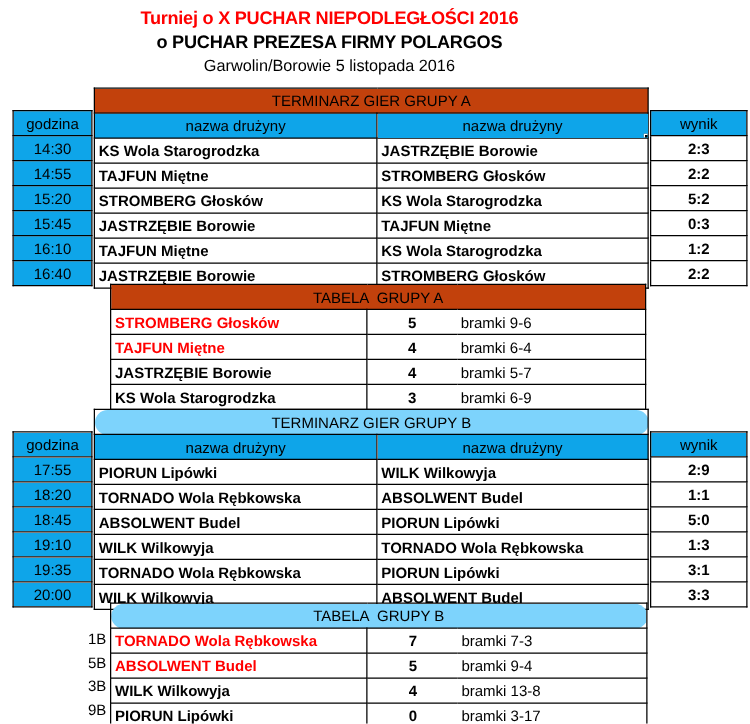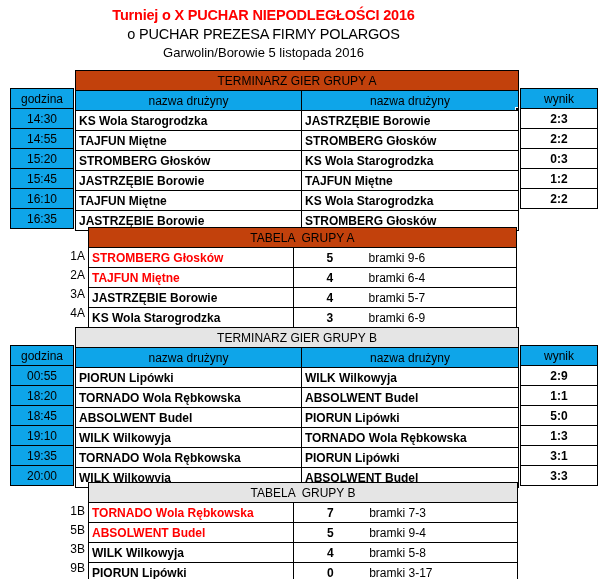--- a/index.html
+++ b/index.html
@@ -2,29 +2,29 @@
 <html><head>
 <meta charset="utf-8">
 <style>
   html,body {margin:0; padding:0; background:#fff;}
   .page {position:relative; width:600px; height:579px; background:#ffffff;
          font-family:"Liberation Sans", sans-serif; color:#000; overflow:hidden;}
   .abs {position:absolute;}
 
   .title-block {left:0; top:6px; width:527px; text-align:center;}
   .t1 {color:#FF0000; font-weight:bold; font-size:14.5px; line-height:19px; letter-spacing:-0.2px;}
-  .t2 {color:#000000; font-weight:normal; font-size:14.5px; line-height:19px; letter-spacing:-0.2px;}
+  .t2 {color:#000000; font-weight:bold; font-size:14.5px; line-height:19px; letter-spacing:-0.2px;}
   .t3 {color:#000000; font-size:13px; line-height:18px;}
 
   table.grid {border-collapse:collapse; table-layout:fixed;}
   table.grid td {border:1px solid #000; height:19px; padding:0 3px;
                  font-size:12px; vertical-align:middle; white-space:pre; overflow:hidden;}
   td.h18 {height:18px;}
   .c-orange {background:#c2410c;}
-  .c-yellow {background:#e5e5e5;}
+  .c-yellow {background:#7dd3fc;border-radius:10px;}
   .c-cyan   {background:#0ea5e9;}
   .center {text-align:center;}
   .bold {font-weight:bold;}
   .red {color:#FF0000;}
   .team {font-weight:bold;}
   .no-br {border-right:none !important;}
   .no-bl {border-left:none !important;}
 
   td.sel {border:2px solid #000; position:relative;}
   td.sel::after {content:""; position:absolute; right:-3px; bottom:-3px;
@@ -59,21 +59,21 @@
       <tr>
             <td class="c-cyan center">15:20</td>
           </tr>
       <tr>
             <td class="c-cyan center">15:45</td>
           </tr>
       <tr>
             <td class="c-cyan center">16:10</td>
           </tr>
       <tr>
-            <td class="c-cyan center">16:35</td>
+            <td class="c-cyan center">16:40</td>
           </tr>
     </tbody>
       </table>
   </div>
 
   <div class="abs" style="left:75px; top:70px">
     <table class="grid" style="width:443px">
       <colgroup>
           <col style="width:226px">
           <col style="width:217px">
@@ -120,38 +120,35 @@
           <tr>
             <td class="c-cyan center h18">wynik</td>
           </tr>
       <tr>
             <td class="center bold">2:3</td>
           </tr>
       <tr>
             <td class="center bold">2:2</td>
           </tr>
       <tr>
+            <td class="center bold">5:2</td>
+          </tr>
+      <tr>
             <td class="center bold">0:3</td>
           </tr>
       <tr>
             <td class="center bold">1:2</td>
           </tr>
       <tr>
             <td class="center bold">2:2</td>
           </tr>
     </tbody>
       </table>
   </div>
 
-  <div class="abs ranks" style="left:58px; top:247px">
-    <div>1A</div>
-    <div>2A</div>
-    <div>3A</div>
-    <div>4A</div>
-  </div>
 
   <div class="abs" style="left:88px; top:227px">
     <table class="grid" style="width:396px">
       <colgroup>
           <col style="width:205px">
           <col style="width:72px">
           <col style="width:151px">
         </colgroup>
       <tbody>
           <tr>
@@ -181,21 +178,21 @@
       </table>
   </div>
 
   <div class="abs" style="left:10px; top:345px">
     <table class="grid" style="width:64px">
       <tbody>
           <tr>
             <td class="c-cyan center h18">godzina</td>
           </tr>
       <tr>
-            <td class="c-cyan center">00:55</td>
+            <td class="c-cyan center">17:55</td>
           </tr>
       <tr>
             <td class="c-cyan center">18:20</td>
           </tr>
       <tr>
             <td class="c-cyan center">18:45</td>
           </tr>
       <tr>
             <td class="c-cyan center">19:10</td>
           </tr>
@@ -303,21 +300,21 @@
         <td class="no-bl">bramki 7-3</td>
       </tr>
       <tr>
         <td class="team red">ABSOLWENT Budel</td>
         <td class="center bold no-br">5</td>
         <td class="no-bl">bramki 9-4</td>
       </tr>
       <tr>
         <td class="team">WILK Wilkowyja</td>
         <td class="center bold no-br">4</td>
-        <td class="no-bl">bramki 5-8</td>
+        <td class="no-bl">bramki 13-8</td>
       </tr>
       <tr>
         <td class="team">PIORUN Lipówki</td>
         <td class="center bold no-br">0</td>
         <td class="no-bl">bramki 3-17</td>
       </tr>
     </tbody>
       </table>
   </div>
 

